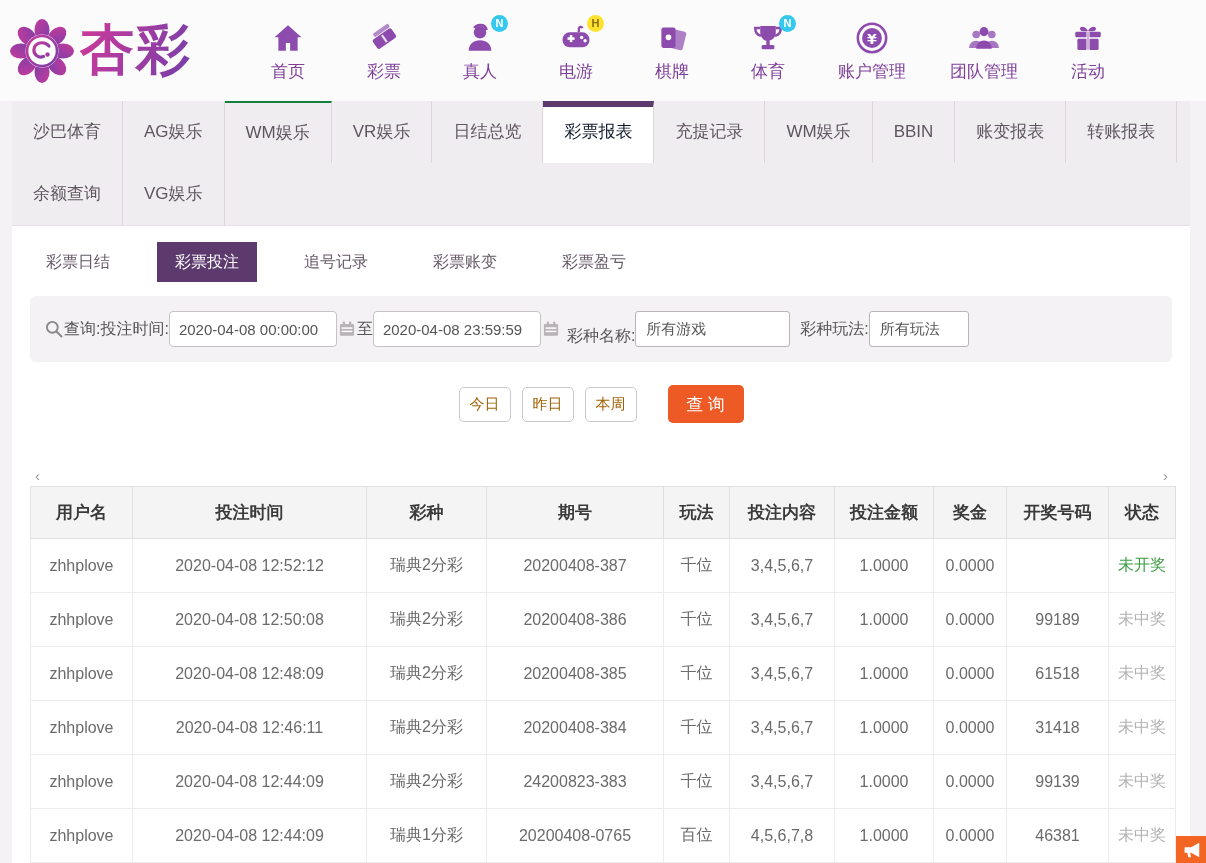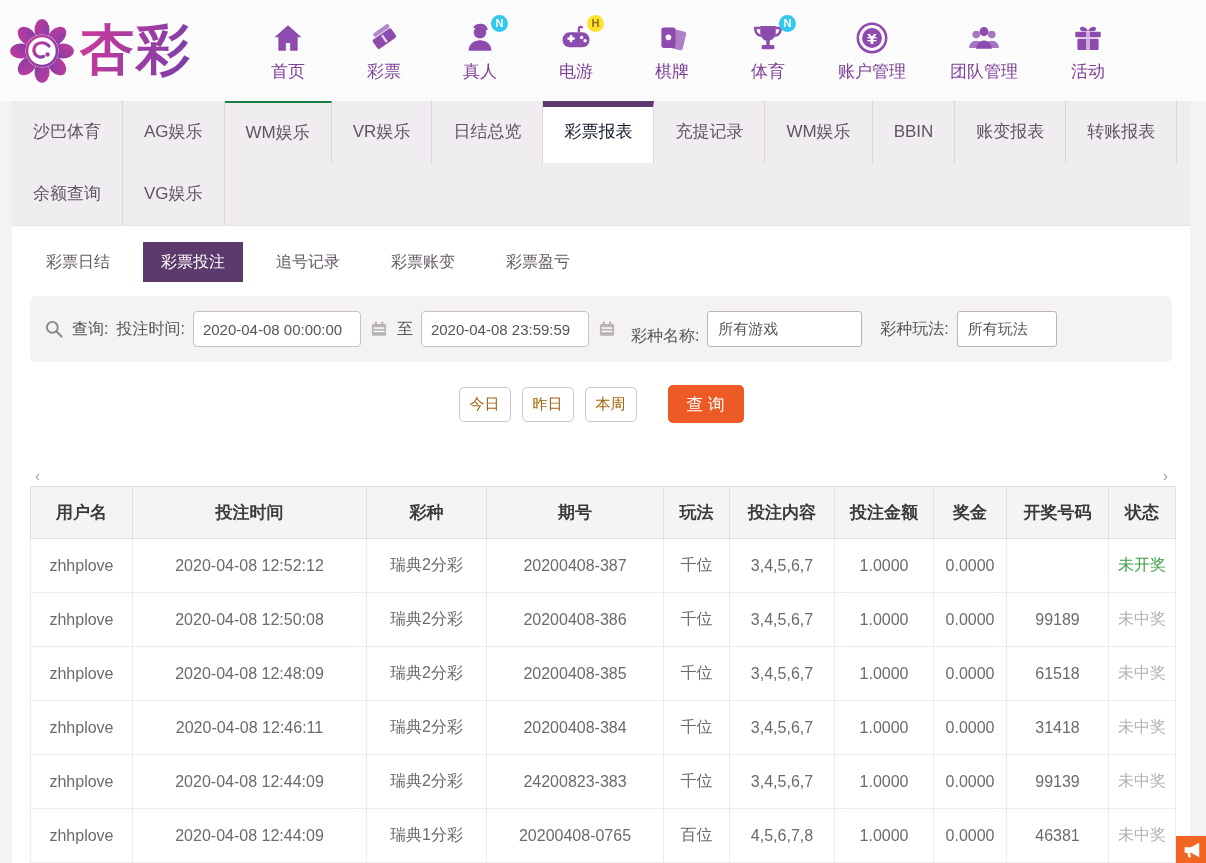--- a/index.html
+++ b/index.html
@@ -32,27 +32,27 @@
   
   .tabbar { background:#f0edf0; border-bottom:1px solid #e6e1e6; }
   .tab-row { display:flex; }
   .tab {
     height:62px; line-height:62px; padding:0 21px; font-size:17px; color:#5f5560;
     border-right:1px solid #dcd6dc; cursor:pointer; white-space:nowrap;
   }
   .tab.topline { border-top:2px solid #15803d; line-height:60px; }
   .tab.active { background:#fff; border-top:6px solid #5d3a6e; line-height:50px; color:#0f172a; }
   
-  .subtabs { display:flex; gap:15px; padding:16px 16px 8px; background:#fff; }
+  .subtabs { display:flex; gap:29px; padding:16px 16px 8px; background:#fff; }
   .subtab { height:40px; line-height:40px; padding:0 18px; font-size:16px; color:#655a66; cursor:pointer; white-space:nowrap; }
   .subtab.active { background:#5d3a6e; color:#fff; }
   
   .search-panel {
     margin:6px 18px 0; background:#f4f2f4; border-radius:6px; height:66px;
-    display:flex; align-items:center; padding:0 14px; gap:8px;
+    display:flex; align-items:center; padding:0 14px; 
   }
   .s-label { font-size:16px; color:#555; white-space:nowrap; }
   .text-input {
     width:168px; height:36px; border:1px solid #c6c2c6; border-radius:4px;
     padding:0 9px; font-size:15px; color:#555; background:#fff;
     font-family:"Liberation Sans","DejaVu Sans",sans-serif;
   }
   .icon-btn { width:20px; height:20px; display:inline-flex; cursor:pointer; flex:none; }
   .select {
     height:36px; background:#fff; border:1px solid #b9b5b9; border-radius:3px;

